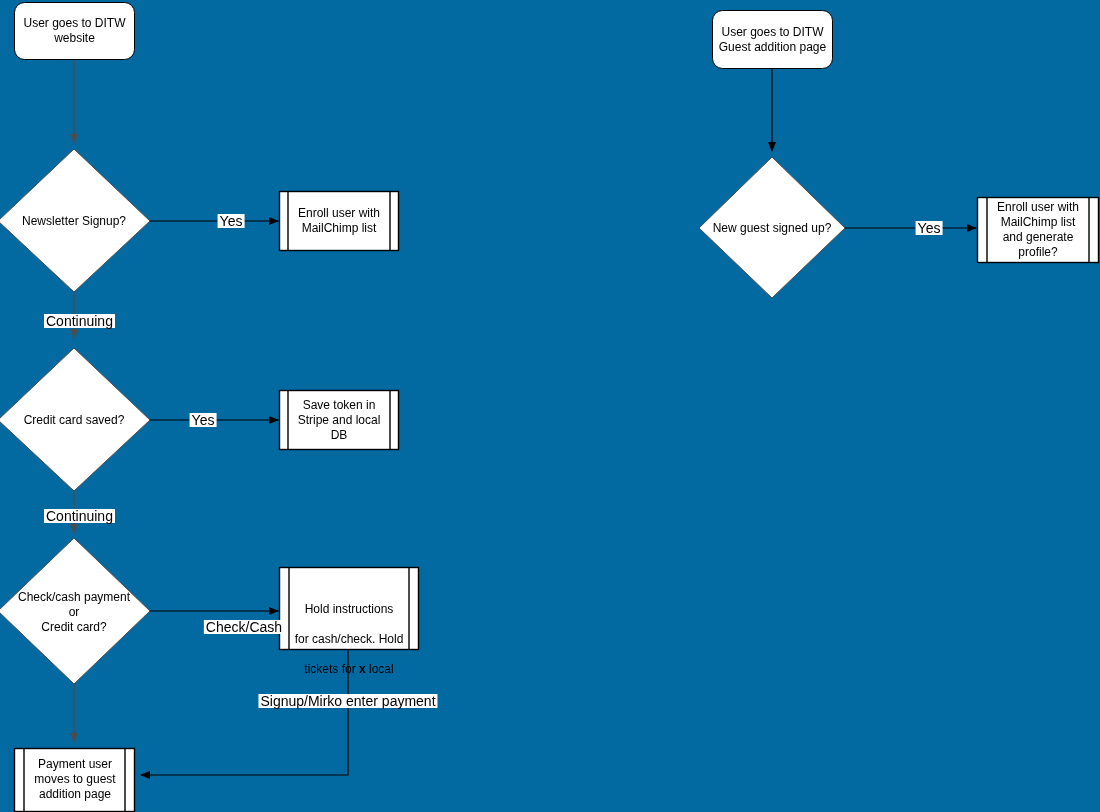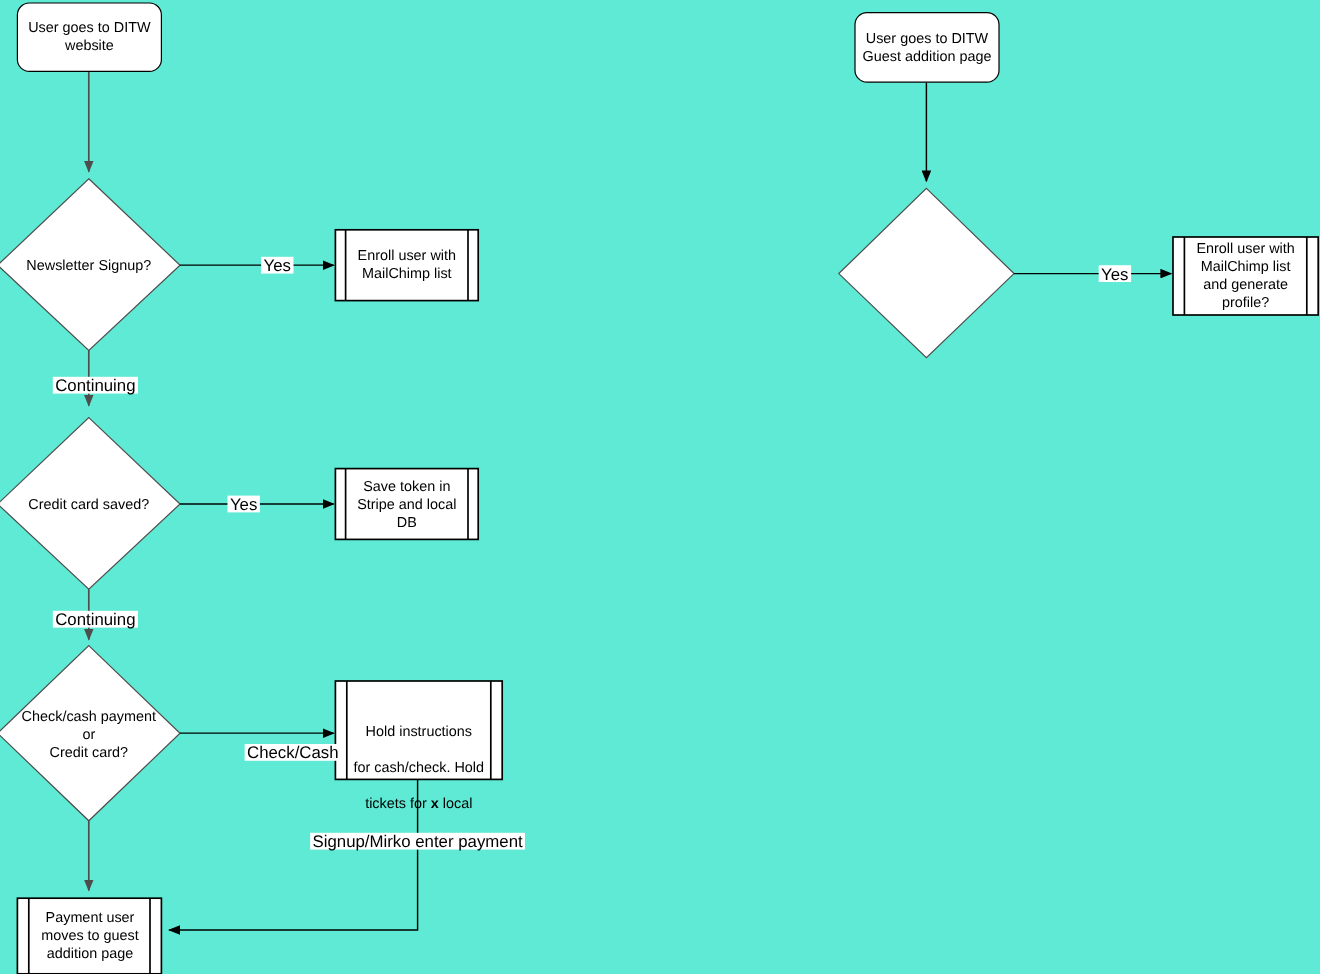--- a/index.html
+++ b/index.html
@@ -4,21 +4,21 @@
 <style>
   html, body {
     margin: 0;
     padding: 0;
     background: #ffffff;
   }
   #canvas {
     position: relative;
     width: 1100px;
     height: 812px;
-    background: #5eead4;
+    background: #0369a1;
     overflow: hidden;
     font-family: "Liberation Sans", sans-serif;
   }
   svg.diagram-layer {
     position: absolute;
     left: 0;
     top: 0;
     width: 1100px;
     height: 812px;
   }
@@ -153,20 +153,21 @@
     <div><span>tickets for </span><span class="bold-x">x</span><span> local</span></div>
   </div>
 
   <div class="node-text" style="left:26px; top:752px; width:98px; height:54px;">Payment user
 moves to guest
 addition page</div>
 
   <div class="node-text" style="left:714px; top:13px; width:117px; height:54px;">User goes to DITW
 Guest addition page</div>
 
+  <div class="node-text" style="left:700px; top:212px; width:144px; height:32px;">New guest signed up?</div>
 
   <div class="node-text" style="left:988px; top:200px; width:100px; height:60px;">Enroll user with
 MailChimp list
 and generate
 profile?</div>
 
   <div class="edge-label center" style="left:231px; top:214px;">Yes</div>
 
   <div class="edge-label" style="left:44px; top:314px;">Continuing</div>
 

